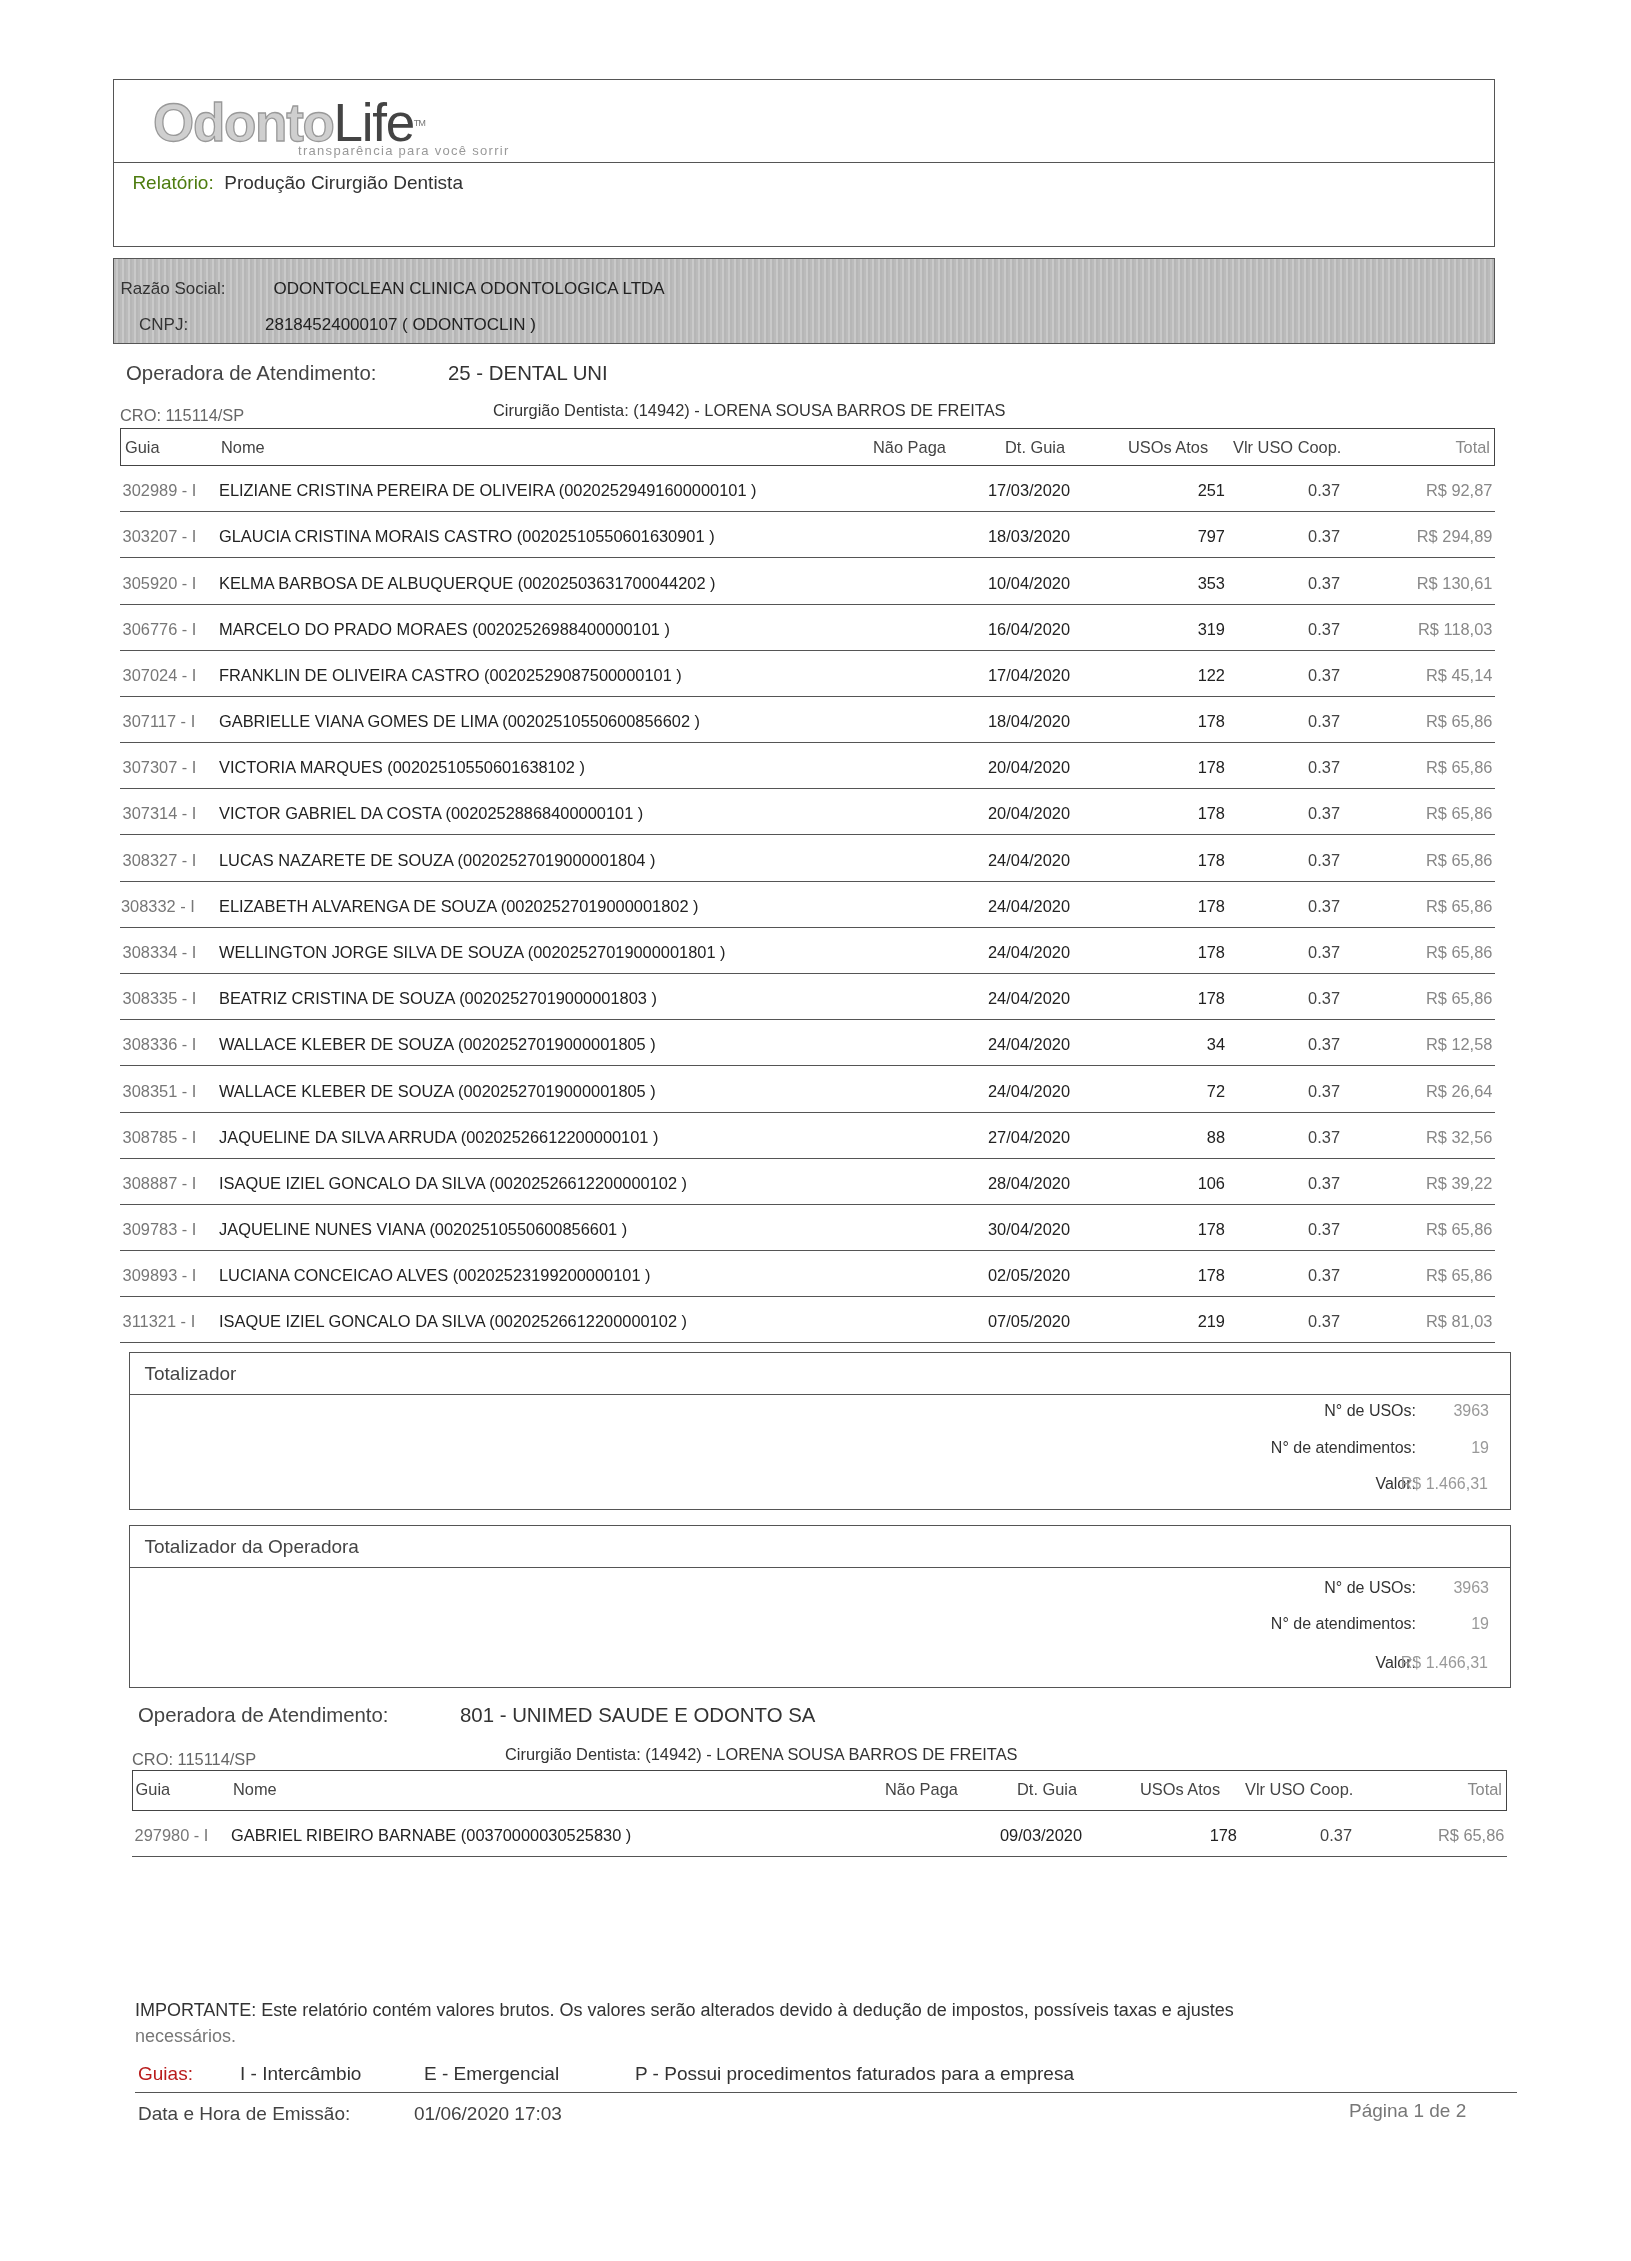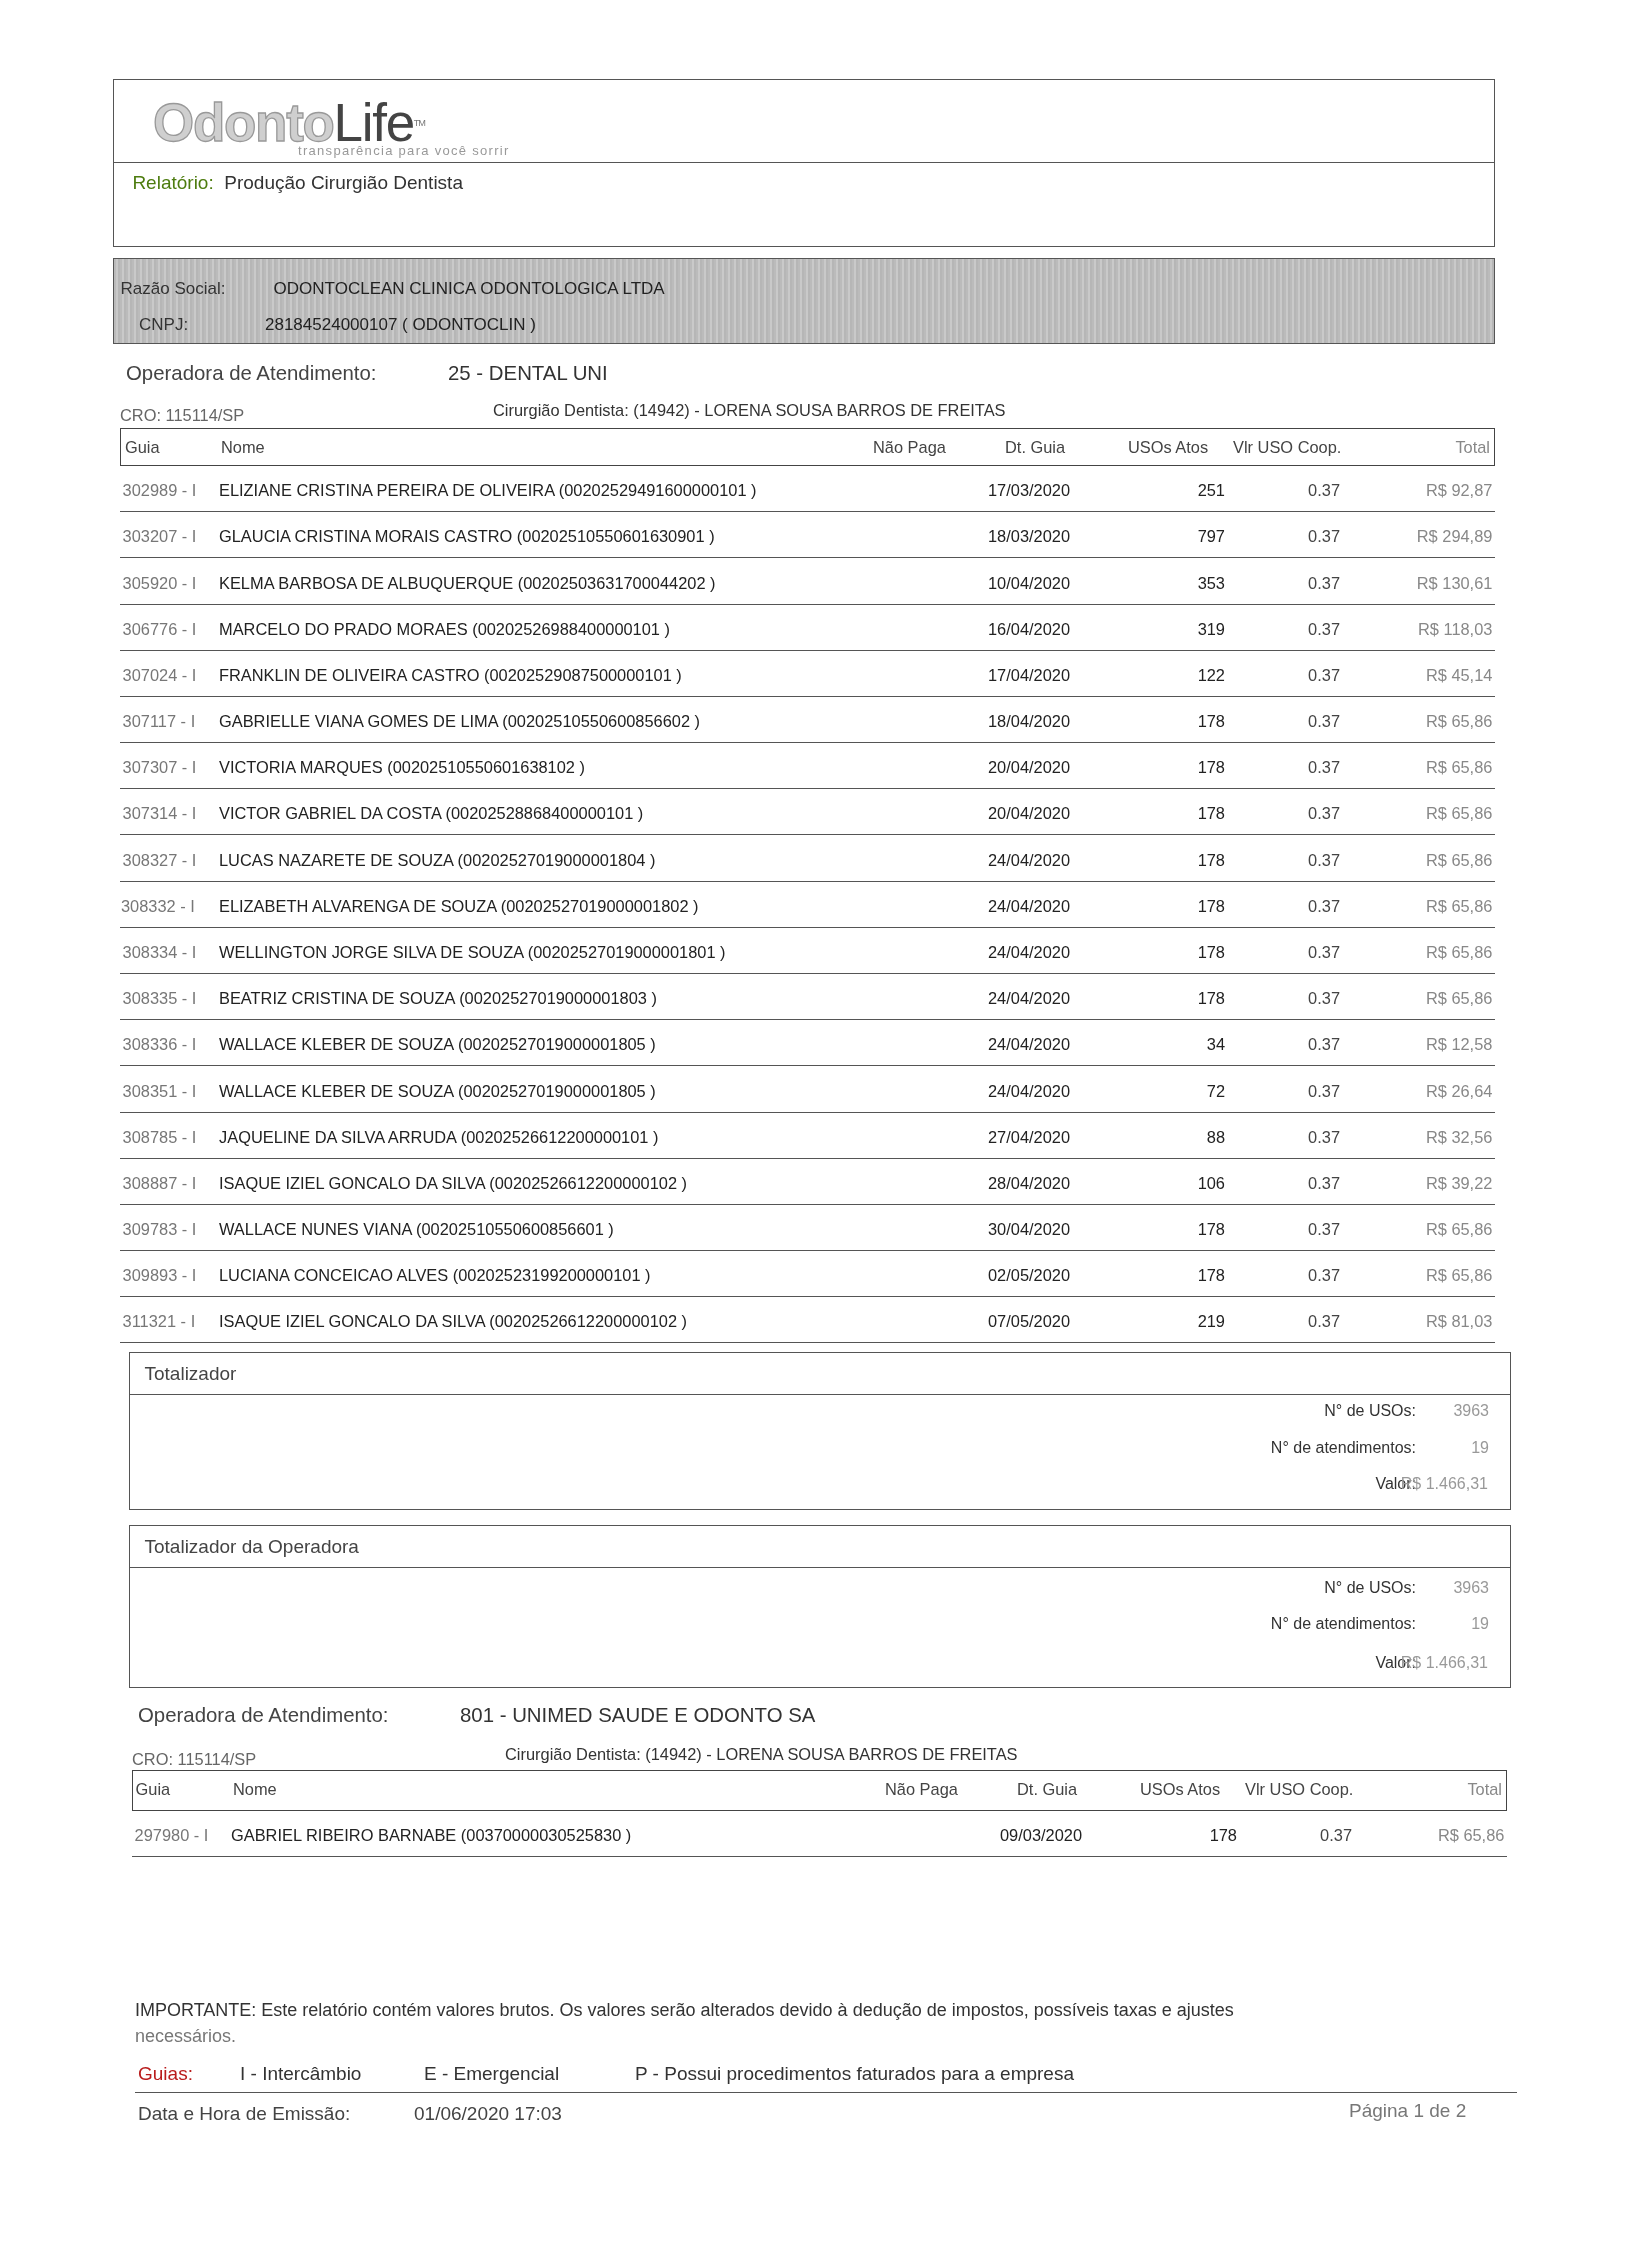--- a/index.html
+++ b/index.html
@@ -212,21 +212,21 @@
       <div class="trow" style="top: 731px;">
         <span class="guia" style="left:2.6px;">308887 - I</span>
         <span class="nome" style="left:99px;">ISAQUE IZIEL GONCALO DA SILVA (00202526612200000102 )</span>
         <span class="dt" style="left:868px;">28/04/2020</span>
         <span class="usos" style="right:270px;">106</span>
         <span class="vlr" style="right:155px;">0.37</span>
         <span class="tot">R$ 39,22</span>
       </div>
       <div class="trow" style="top: 777px;">
         <span class="guia" style="left:2.6px;">309783 - I</span>
-        <span class="nome" style="left:99px;">WALLACE NUNES VIANA (00202510550600856601 )</span>
+        <span class="nome" style="left:99px;">JAQUELINE NUNES VIANA (00202510550600856601 )</span>
         <span class="dt" style="left:868px;">30/04/2020</span>
         <span class="usos" style="right:270px;">178</span>
         <span class="vlr" style="right:155px;">0.37</span>
         <span class="tot">R$ 65,86</span>
       </div>
       <div class="trow" style="top: 823px;">
         <span class="guia" style="left:2.6px;">309893 - I</span>
         <span class="nome" style="left:99px;">LUCIANA CONCEICAO ALVES (00202523199200000101 )</span>
         <span class="dt" style="left:868px;">02/05/2020</span>
         <span class="usos" style="right:270px;">178</span>

